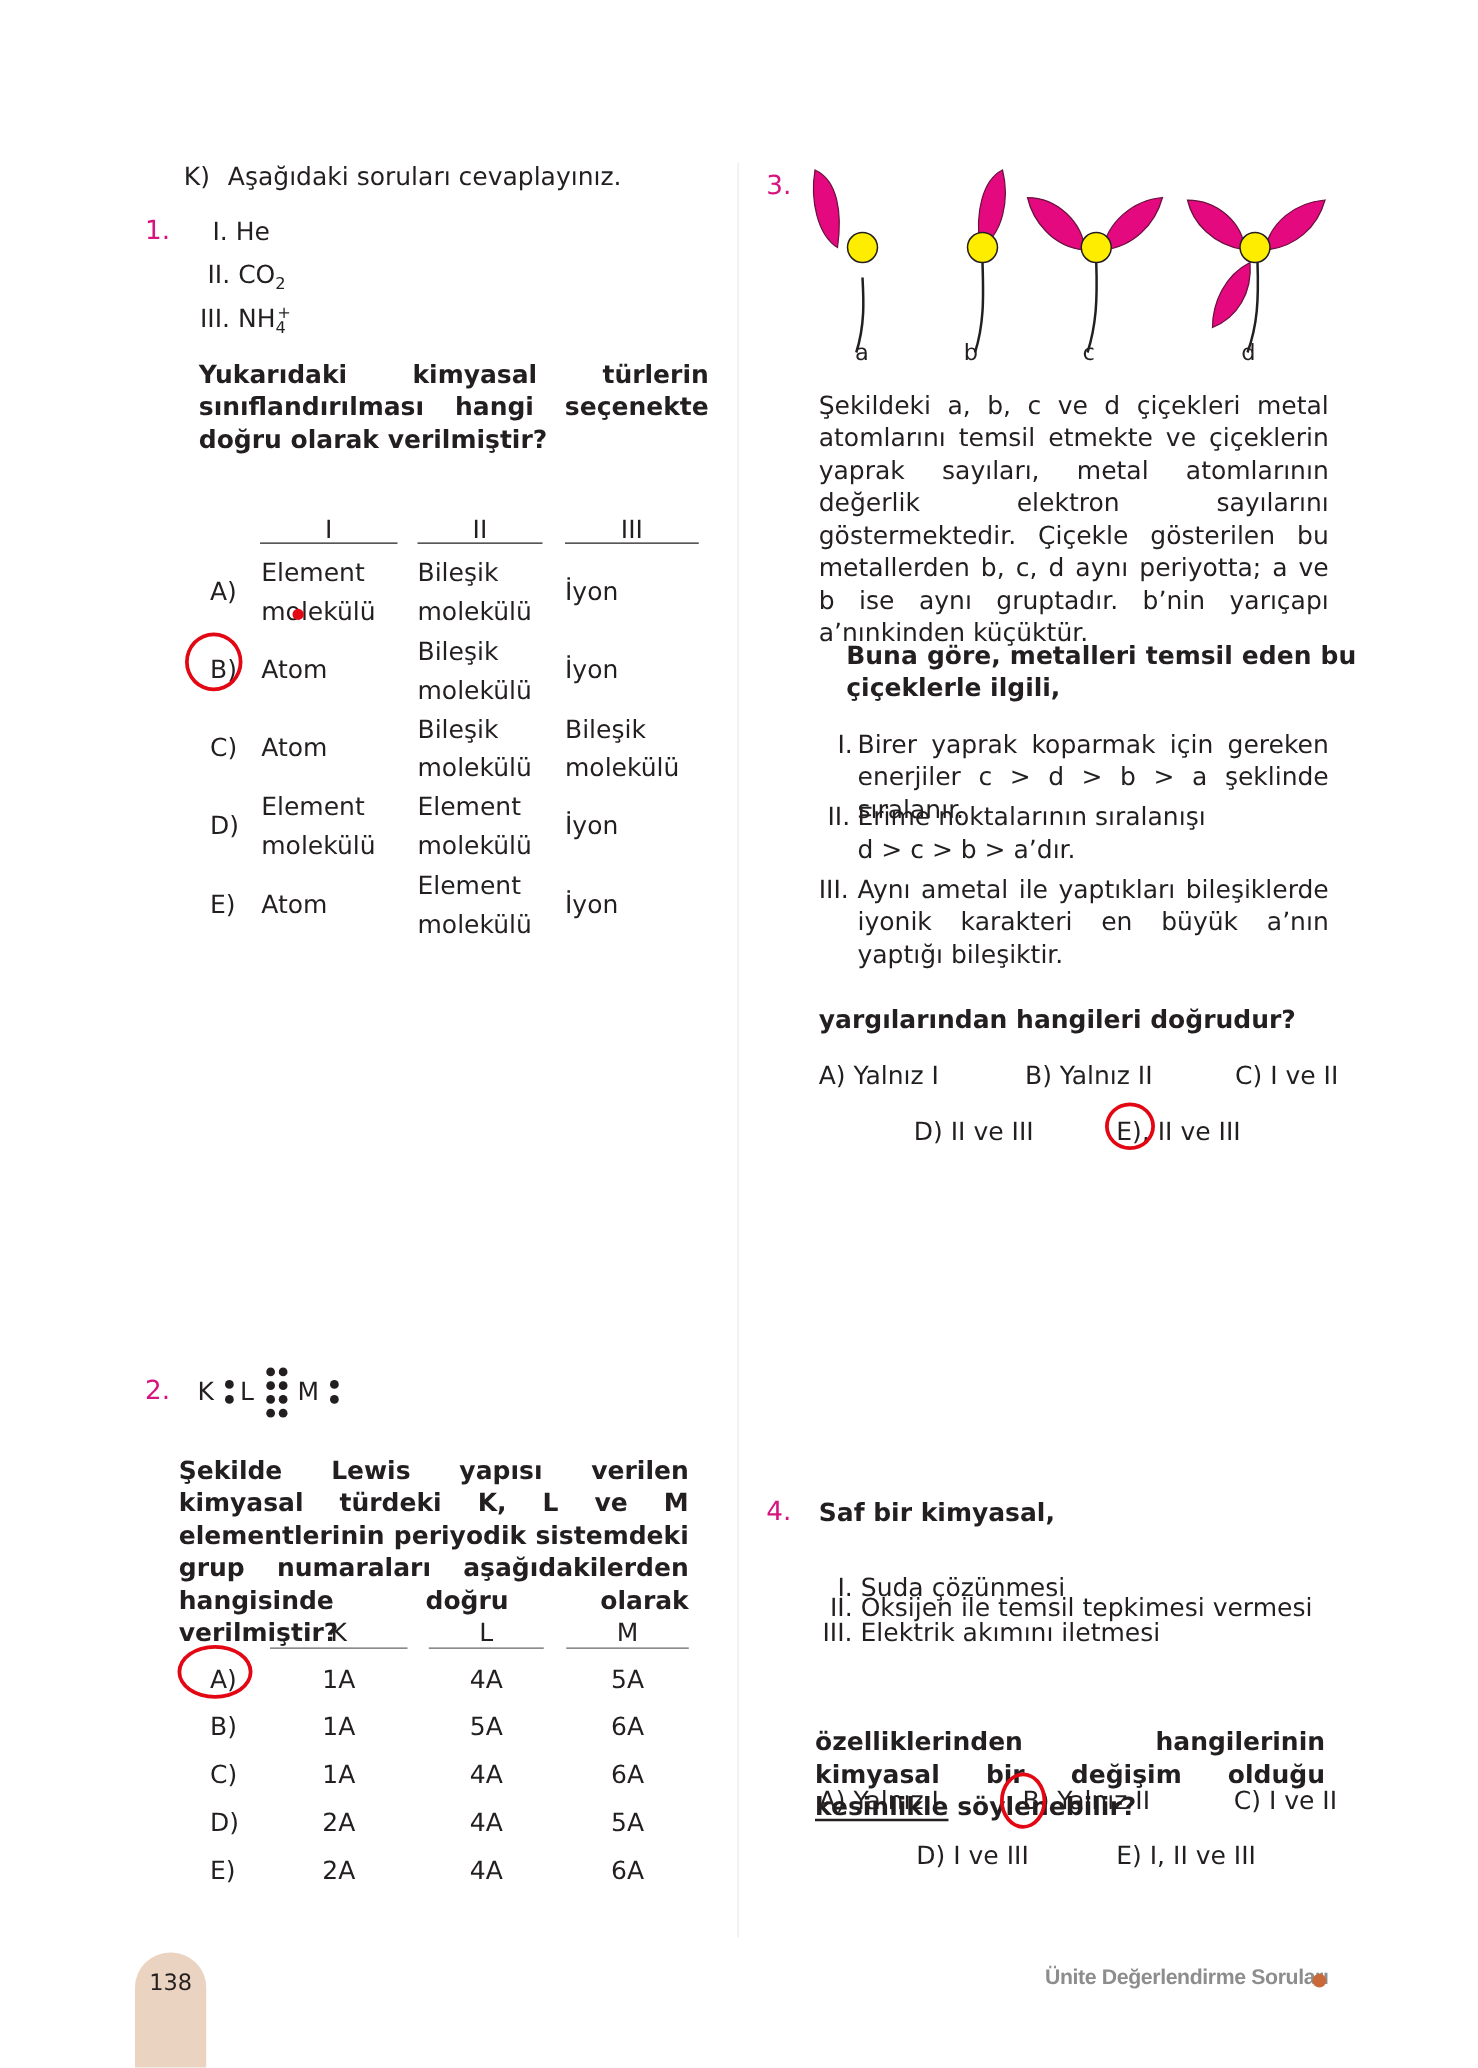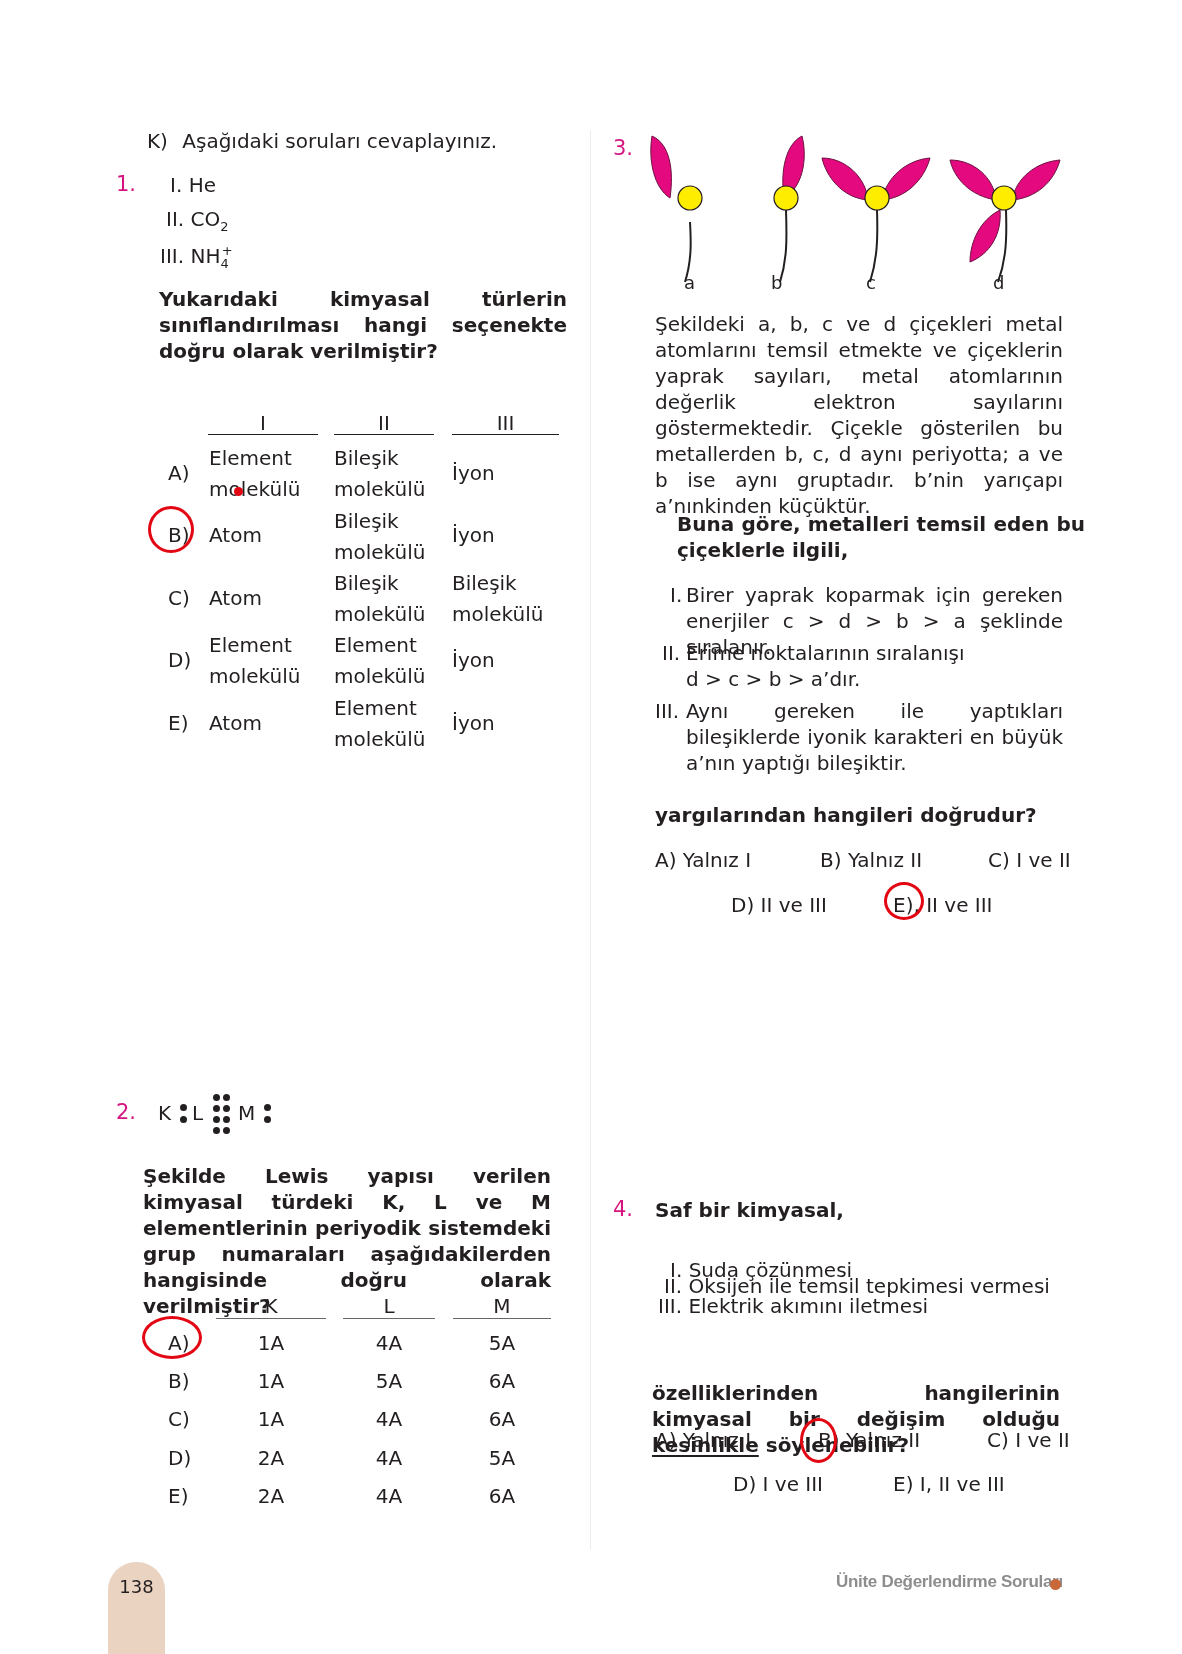--- a/index.html
+++ b/index.html
@@ -210,21 +210,21 @@
 </div>
 <div class="abs txt" style="left:662px;top:640px;width:401px;">
   <div style="display:flex;">
       <span style="width:24px;">II.</span>
       <span style="flex:1;padding-right:80px;">Erime noktalarının sıralanışı d &gt; c &gt; b &gt; a’dır.</span>
     </div>
 </div>
 <div class="abs txt" style="left:655px;top:698px;width:408px;">
   <div style="display:flex;">
       <span style="width:31px;">III.</span>
-      <span class="justify" style="flex:1;">Aynı gereken ile yaptıkları bileşiklerde iyonik karakteri en büyük a’nın yaptığı bileşiktir.</span>
+      <span class="justify" style="flex:1;">Aynı ametal ile yaptıkları bileşiklerde iyonik karakteri en büyük a’nın yaptığı bileşiktir.</span>
     </div>
 </div>
 
 <div class="abs txt bold" style="left:655px;top:802px;">yargılarından hangileri doğrudur?</div>
 
 <div class="abs txt" style="left:655px;top:847px;">A) Yalnız I</div>
 <div class="abs txt" style="left:820px;top:847px;">B) Yalnız II</div>
 <div class="abs txt" style="left:988px;top:847px;">C) I ve II</div>
 <div class="abs txt" style="left:731px;top:892px;">D) II ve III</div>
 <div class="abs txt" style="left:893px;top:892px;">E)<span>, II ve III</span></div>

